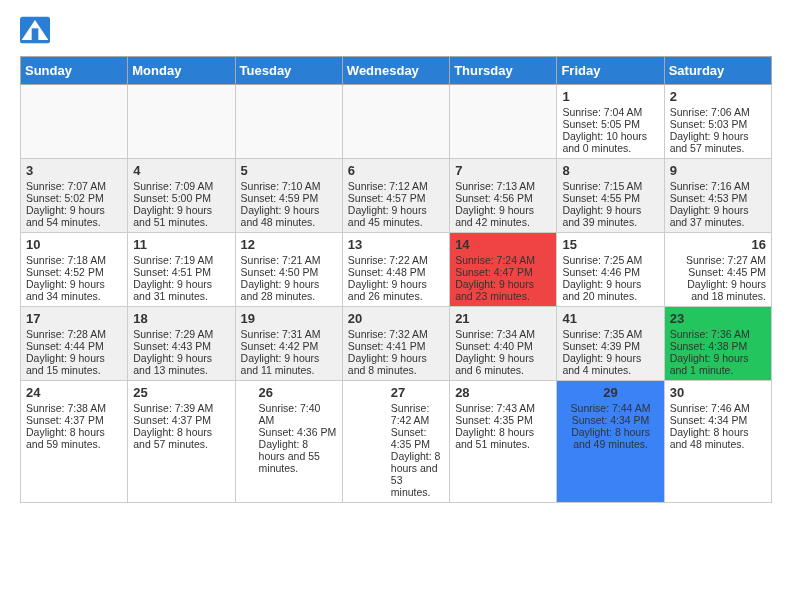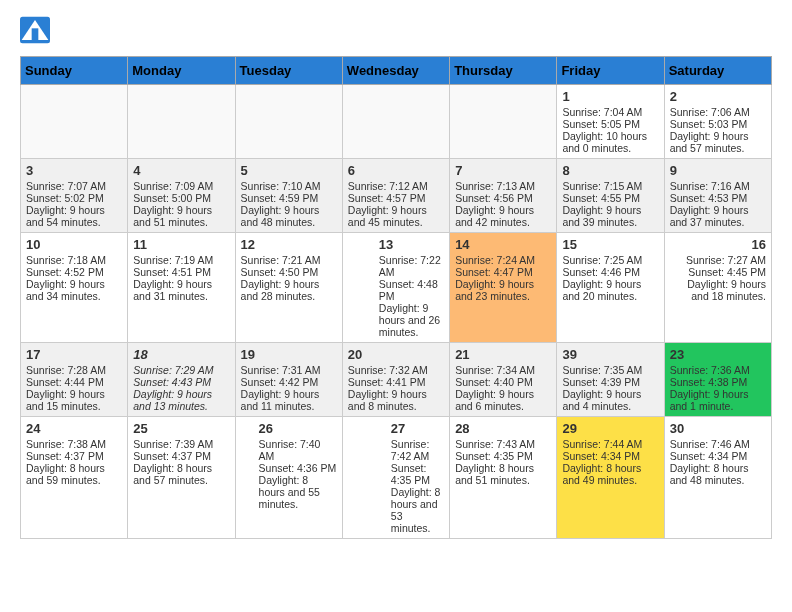--- a/index.html
+++ b/index.html
@@ -7,21 +7,21 @@
     .container { padding: 16px 20px; }
     .header-row { display: flex; justify-content: space-between; align-items: flex-start; margin-bottom: 12px; }
     .logo { display: flex; align-items: center; }
     .logo-text { font-size: 18px; font-weight: bold; color: #333; line-height: 1.1; }
     .logo-text .blue { color: #2a7fd4; }
     .logo-icon { width: 30px; height: 28px; position: relative; margin-right: 4px; }
     .title-block { text-align: right; }
     .month-title { font-size: 36px; font-weight: bold; color: #333; }
     .location { font-size: 16px; color: #555; margin-top: 2px; }
     table { width: 100%; border-collapse: collapse; }
-    th { background: #2a7fd4; color: #000000; font-size: 13px; padding: 6px 4px; text-align: left; border: 1px solid #aaa; margin-left: 7px; }
+    th { background: #2a7fd4; color: #ffffff; font-size: 13px; padding: 6px 4px; text-align: left; border: 1px solid #aaa; margin-left: 7px; }
     td { vertical-align: top; border: 1px solid #ccc; padding: 4px 5px; font-size: 10.5px; color: #333; width: 14.28%; min-height: 80px; }
     td .day-num { font-size: 13px; font-weight: bold; display: block; margin-bottom: 2px; }
     td.empty { background: #f9f9f9; }
     tr:nth-child(odd) td:not(.empty) { background: #fff; }
     tr:nth-child(even) td:not(.empty) { background: #f2f2f2; }
     td.empty { background: #f9f9f9; }
   </style>
 </head>
 <body>
 
@@ -72,38 +72,38 @@
           <td style="background: rgb(240, 240, 240);"><span class="day-num">5</span><span>Sunrise: 7:10 AM<br>Sunset: 4:59 PM<br>Daylight: 9 hours and 48 minutes.</span></td>
           <td style="background: rgb(240, 240, 240);"><span class="day-num">6</span><span>Sunrise: 7:12 AM<br>Sunset: 4:57 PM<br>Daylight: 9 hours and 45 minutes.</span></td>
           <td style="background: rgb(240, 240, 240);"><span class="day-num">7</span><span>Sunrise: 7:13 AM<br>Sunset: 4:56 PM<br>Daylight: 9 hours and 42 minutes.</span></td>
           <td style="background: rgb(240, 240, 240);"><span class="day-num">8</span><span>Sunrise: 7:15 AM<br>Sunset: 4:55 PM<br>Daylight: 9 hours and 39 minutes.</span></td>
           <td style="background: rgb(240, 240, 240);"><span class="day-num">9</span><span>Sunrise: 7:16 AM<br>Sunset: 4:53 PM<br>Daylight: 9 hours and 37 minutes.</span></td>
         </tr>
         <tr>
           <td style="background: rgb(255, 255, 255);"><span class="day-num">10</span><span>Sunrise: 7:18 AM<br>Sunset: 4:52 PM<br>Daylight: 9 hours and 34 minutes.</span></td>
           <td style="background: rgb(255, 255, 255);"><span class="day-num">11</span><span>Sunrise: 7:19 AM<br>Sunset: 4:51 PM<br>Daylight: 9 hours and 31 minutes.</span></td>
           <td style="background: rgb(255, 255, 255);"><span class="day-num">12</span><span>Sunrise: 7:21 AM<br>Sunset: 4:50 PM<br>Daylight: 9 hours and 28 minutes.</span></td>
-          <td style="background: rgb(255, 255, 255); padding-left: 36px;"><span class="day-num">13</span><span>Sunrise: 7:22 AM<br>Sunset: 4:48 PM<br>Daylight: 9 hours and 26 minutes.</span></td>
-          <td style="background: #fdba74; margin-left: 36px;"><span class="day-num">14</span><span>Sunrise: 7:24 AM<br>Sunset: 4:47 PM<br>Daylight: 9 hours and 23 minutes.</span></td>
+          <td style="background: rgb(255, 255, 255);"><span class="day-num">13</span><span>Sunrise: 7:22 AM<br>Sunset: 4:48 PM<br>Daylight: 9 hours and 26 minutes.</span></td>
+          <td style="background: #ef4444; margin-left: 36px;"><span class="day-num">14</span><span>Sunrise: 7:24 AM<br>Sunset: 4:47 PM<br>Daylight: 9 hours and 23 minutes.</span></td>
           <td style="background: rgb(255, 255, 255);"><span class="day-num">15</span><span>Sunrise: 7:25 AM<br>Sunset: 4:46 PM<br>Daylight: 9 hours and 20 minutes.</span></td>
           <td style="background: rgb(255, 255, 255); text-align: right;"><span class="day-num">16</span><span>Sunrise: 7:27 AM<br>Sunset: 4:45 PM<br>Daylight: 9 hours and 18 minutes.</span></td>
         </tr>
         <tr>
           <td style="background: rgb(240, 240, 240);"><span class="day-num">17</span><span>Sunrise: 7:28 AM<br>Sunset: 4:44 PM<br>Daylight: 9 hours and 15 minutes.</span></td>
-          <td style="background: rgb(240, 240, 240); font-style: italic;"><span class="day-num">18</span><span>Sunrise: 7:29 AM<br>Sunset: 4:43 PM<br>Daylight: 9 hours and 13 minutes.</span></td>
+          <td style="background: rgb(240, 240, 240);"><span class="day-num">18</span><span>Sunrise: 7:29 AM<br>Sunset: 4:43 PM<br>Daylight: 9 hours and 13 minutes.</span></td>
           <td style="background: rgb(240, 240, 240);"><span class="day-num">19</span><span>Sunrise: 7:31 AM<br>Sunset: 4:42 PM<br>Daylight: 9 hours and 11 minutes.</span></td>
           <td style="background: rgb(240, 240, 240); margin-top: 28px;"><span class="day-num">20</span><span>Sunrise: 7:32 AM<br>Sunset: 4:41 PM<br>Daylight: 9 hours and 8 minutes.</span></td>
           <td style="background: rgb(240, 240, 240);"><span class="day-num">21</span><span>Sunrise: 7:34 AM<br>Sunset: 4:40 PM<br>Daylight: 9 hours and 6 minutes.</span></td>
-          <td style="background: rgb(240, 240, 240);"><span class="day-num">39</span><span>Sunrise: 7:35 AM<br>Sunset: 4:39 PM<br>Daylight: 9 hours and 4 minutes.</span></td>
+          <td style="background: rgb(240, 240, 240);"><span class="day-num">41</span><span>Sunrise: 7:35 AM<br>Sunset: 4:39 PM<br>Daylight: 9 hours and 4 minutes.</span></td>
           <td style="background: #22c55e;"><span class="day-num">23</span><span>Sunrise: 7:36 AM<br>Sunset: 4:38 PM<br>Daylight: 9 hours and 1 minute.</span></td>
         </tr>
         <tr>
           <td style="background: rgb(255, 255, 255); margin-top: 36px;"><span class="day-num">24</span><span>Sunrise: 7:38 AM<br>Sunset: 4:37 PM<br>Daylight: 8 hours and 59 minutes.</span></td>
           <td style="background: rgb(255, 255, 255);"><span class="day-num">25</span><span>Sunrise: 7:39 AM<br>Sunset: 4:37 PM<br>Daylight: 8 hours and 57 minutes.</span></td>
           <td style="background: rgb(255, 255, 255); padding-left: 23px;"><span class="day-num">26</span><span>Sunrise: 7:40 AM<br>Sunset: 4:36 PM<br>Daylight: 8 hours and 55 minutes.</span></td>
           <td style="background: rgb(255, 255, 255); padding-left: 48px;"><span class="day-num">27</span><span>Sunrise: 7:42 AM<br>Sunset: 4:35 PM<br>Daylight: 8 hours and 53 minutes.</span></td>
           <td style="background: rgb(255, 255, 255);"><span class="day-num">28</span><span>Sunrise: 7:43 AM<br>Sunset: 4:35 PM<br>Daylight: 8 hours and 51 minutes.</span></td>
-          <td style="background: #fde047;"><span class="day-num">29</span><span>Sunrise: 7:44 AM<br>Sunset: 4:34 PM<br>Daylight: 8 hours and 49 minutes.</span></td>
+          <td style="background: #3b82f6; text-align: center;"><span class="day-num">29</span><span>Sunrise: 7:44 AM<br>Sunset: 4:34 PM<br>Daylight: 8 hours and 49 minutes.</span></td>
           <td style="background: rgb(255, 255, 255);"><span class="day-num">30</span><span>Sunrise: 7:46 AM<br>Sunset: 4:34 PM<br>Daylight: 8 hours and 48 minutes.</span></td>
         </tr>
       </tbody>
   </table>
 </div>
 
 </body></html>

